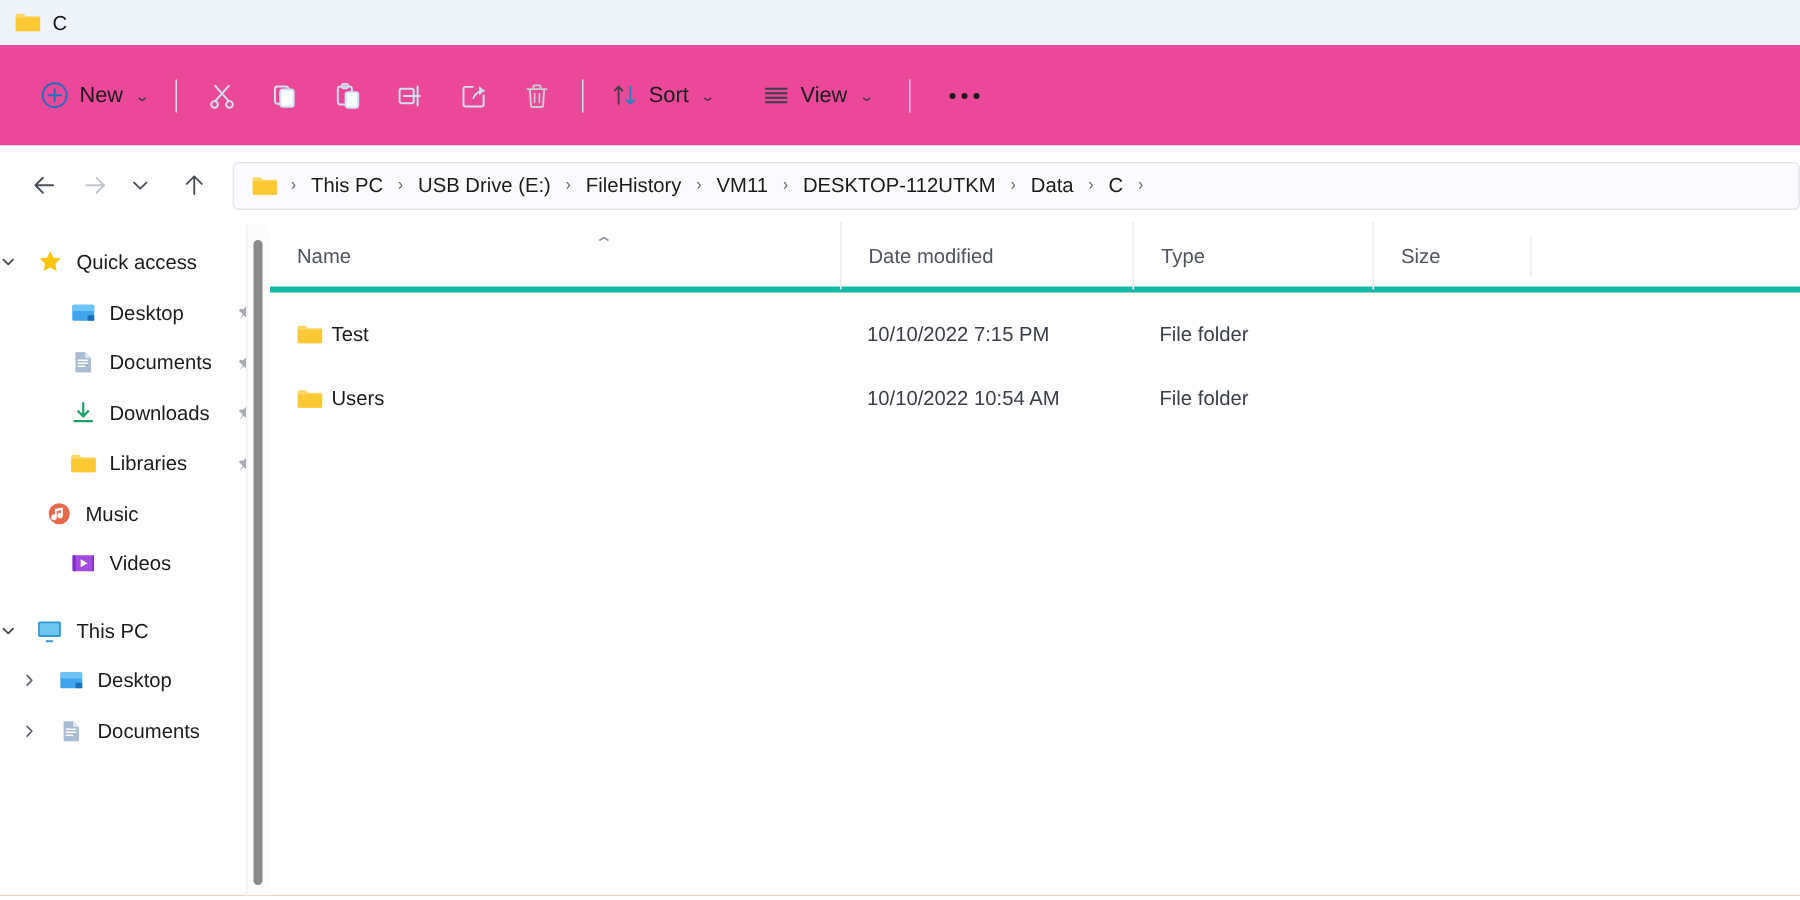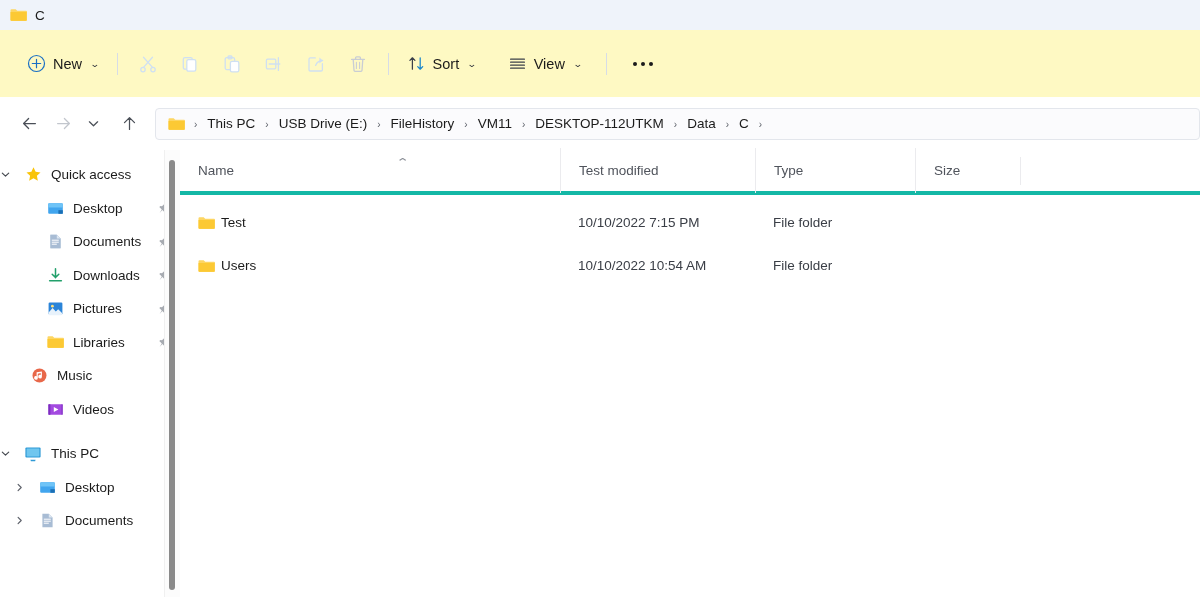--- a/index.html
+++ b/index.html
@@ -26,21 +26,21 @@
   }
   .title-text {
     font-size: 13.5px;
     color: #1b1b1b;
     letter-spacing: .1px;
   }
 
   
   .toolbar {
     height: 67px;
-    background: #fef9c3;
+    background: #ec4899;
     display: flex;
     align-items: center;
     padding-left: 18px;
     gap: 0px;
   }
   .tb-btn {
     height: 36px;
     border-radius: 5px;
     display: flex;
     align-items: center;
@@ -465,36 +465,20 @@
           </svg>
         </span>
         <span class="nav-label">Downloads</span>
         <span class="pin">
           <svg width="14" height="14" viewBox="0 0 14 14">
               <path d="M8.6 1.4l4 4-1.3 1.3-1-.3-2.6 2.6.4 1.6-1.1 1.1L4.4 9.1 1.6 12l2.2-3.5-2.5-2.5 1.1-1.1 1.6.4L6.6 2.7l-.3-1z" fill="#8a8f98"></path>
             </svg>
         </span>
       </div>
 
-      <div class="nav-item" style="padding-left:22px">
-        <span class="nav-twisty"></span>
-        <span class="nav-ico">
-          <svg width="17" height="17" viewBox="0 0 17 17">
-            <rect x="1.6" y="2.6" width="13.8" height="11.8" rx="1.2" fill="#2b84d8"></rect>
-            <circle cx="5.4" cy="6.2" r="1.4" fill="#ffe07d"></circle>
-            <path d="M1.6 12.4l4-4.4 3.2 3.4 2.4-2.2 3.8 3.8v1.2a1 1 0 0 1-1 1H2.6a1 1 0 0 1-1-1z" fill="#e8f2fb"></path>
-          </svg>
-        </span>
-        <span class="nav-label">Pictures</span>
-        <span class="pin">
-          <svg width="14" height="14" viewBox="0 0 14 14">
-              <path d="M8.6 1.4l4 4-1.3 1.3-1-.3-2.6 2.6.4 1.6-1.1 1.1L4.4 9.1 1.6 12l2.2-3.5-2.5-2.5 1.1-1.1 1.6.4L6.6 2.7l-.3-1z" fill="#8a8f98"></path>
-            </svg>
-        </span>
-      </div>
 
       <div class="nav-item" style="padding-left:22px">
         <span class="nav-twisty"></span>
         <span class="nav-ico">
           <svg width="17" height="14" viewBox="0 0 17 14">
             <path d="M0.5 2.2a1 1 0 0 1 1-1h4.2l1.5 1.6H16a1 1 0 0 1 1 1v8.1a1 1 0 0 1-1 1H1.5a1 1 0 0 1-1-1z" fill="#fdd663"></path>
             <path d="M0.5 3.9h16.1v7.9a1 1 0 0 1-1 1H1.5a1 1 0 0 1-1-1z" fill="#fcc934"></path>
           </svg>
         </span>
         <span class="nav-label">Libraries</span>
@@ -584,21 +568,21 @@
     </div>
 
     <div class="filepane">
 
       <div class="colhead">
         <div class="col col-name">
           <span>Name</span>
           <span class="sortmark">⌃</span>
         </div>
         <div class="col col-date">
-          <span>Test modified</span>
+          <span>Date modified</span>
         </div>
         <div class="col col-type">
           <span>Type</span>
         </div>
         <div class="col col-size">
           <span>Size</span>
         </div>
         <div class="col-end"></div>
       </div>
 

